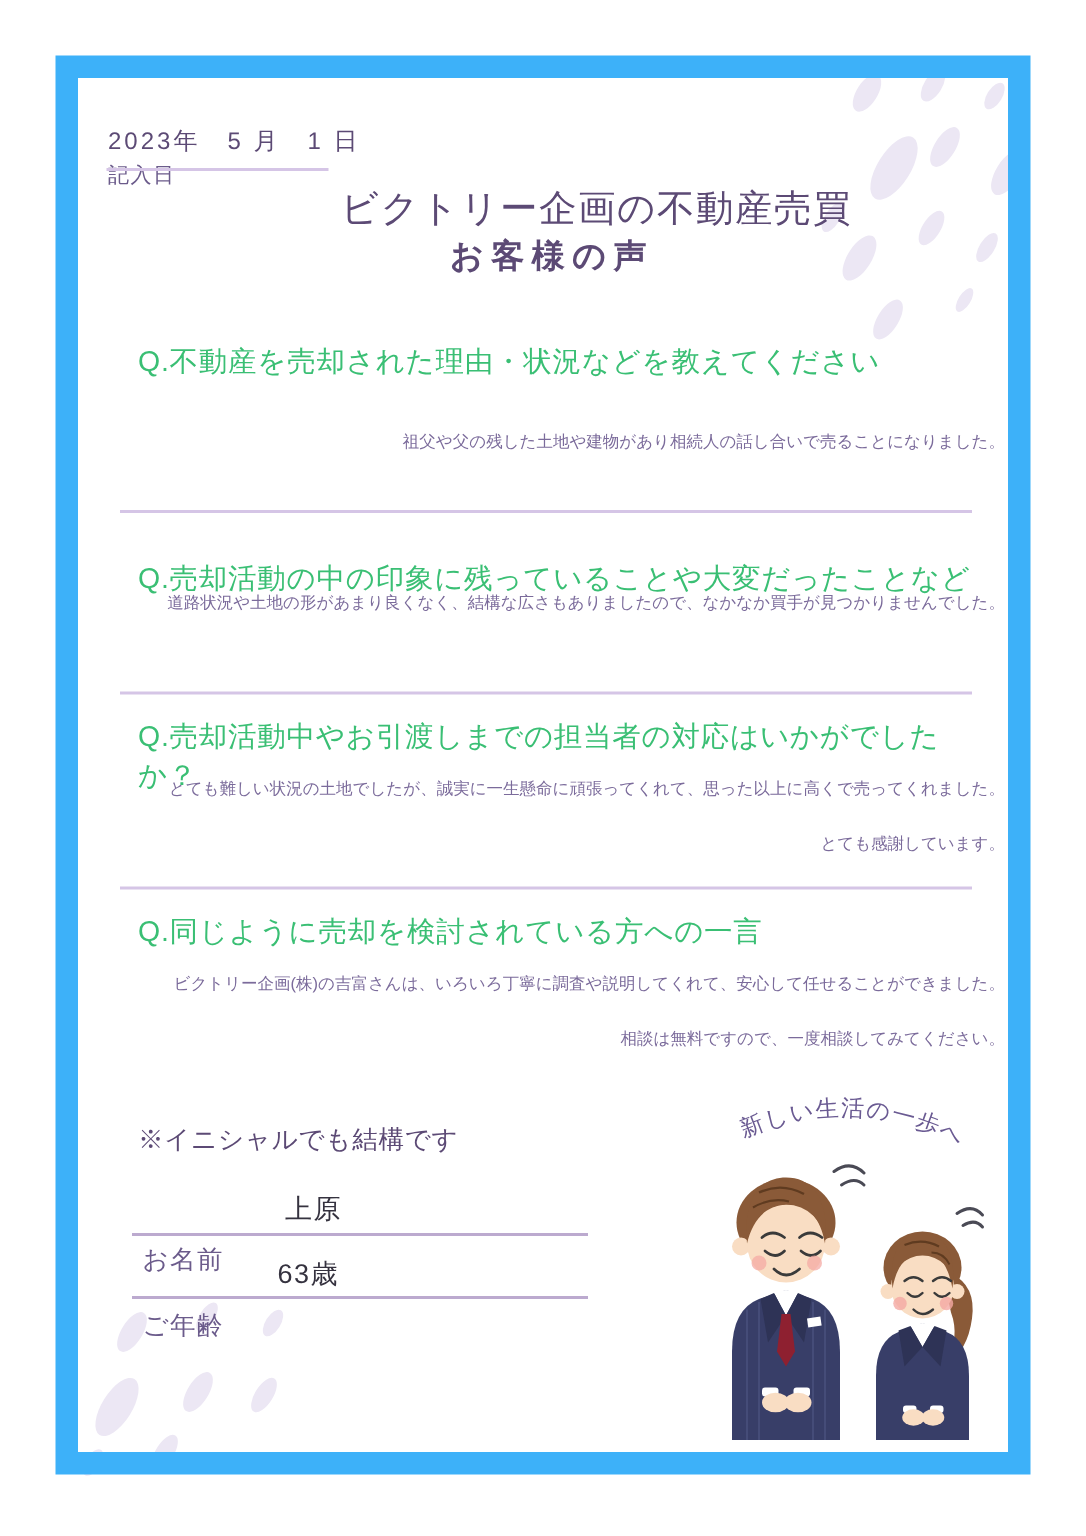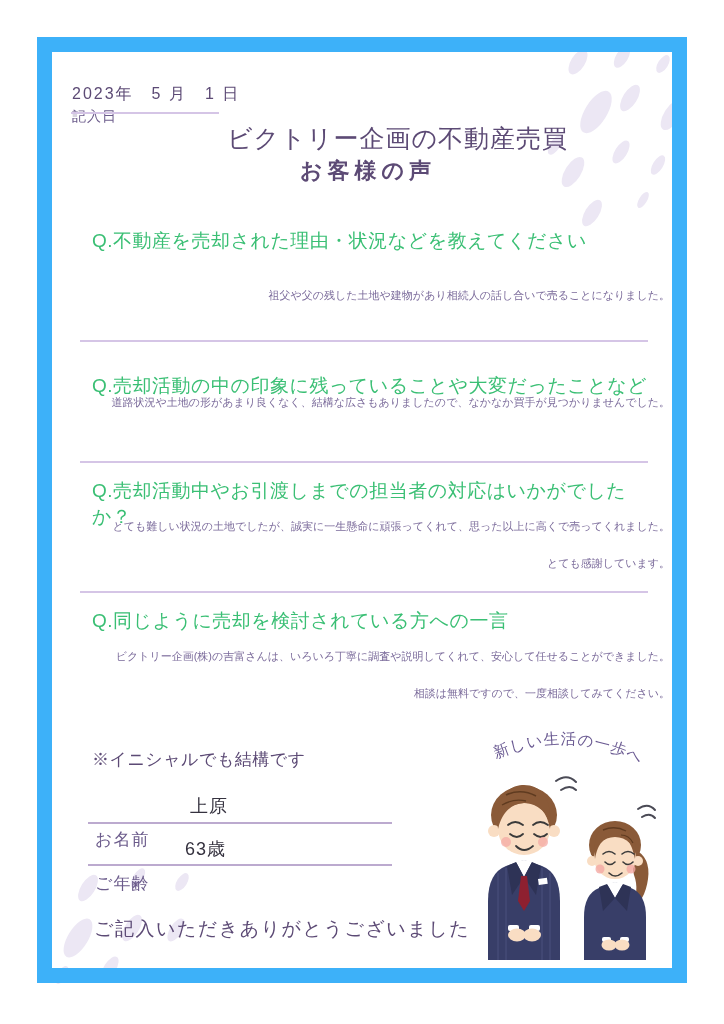--- a/index.html
+++ b/index.html
@@ -187,15 +187,14 @@
       <path d="M135,111 L143,125 L151,111 Q143,107 135,111 Z" fill="#fff"></path>
       <path d="M135,111 L143,125 L131,138 L127,114 Z" fill="#2e3356"></path>
       <path d="M151,111 L143,125 L155,138 L159,114 Z" fill="#2e3356"></path>
       <rect x="130" y="164" width="9" height="5" fill="#fff" rx="2"></rect>
       <rect x="148" y="164" width="9" height="5" fill="#fff" rx="2"></rect>
       <ellipse cx="137" cy="172" rx="7.5" ry="5.5" fill="#f9ddc3"></ellipse>
       <ellipse cx="150" cy="172" rx="7.5" ry="5.5" fill="#f9ddc3"></ellipse>
     </g>
   </svg>
 
-  <div class="abs thanks">ご記入いただきありがとうございました</div>
 
 </div>
 
 </body></html>

